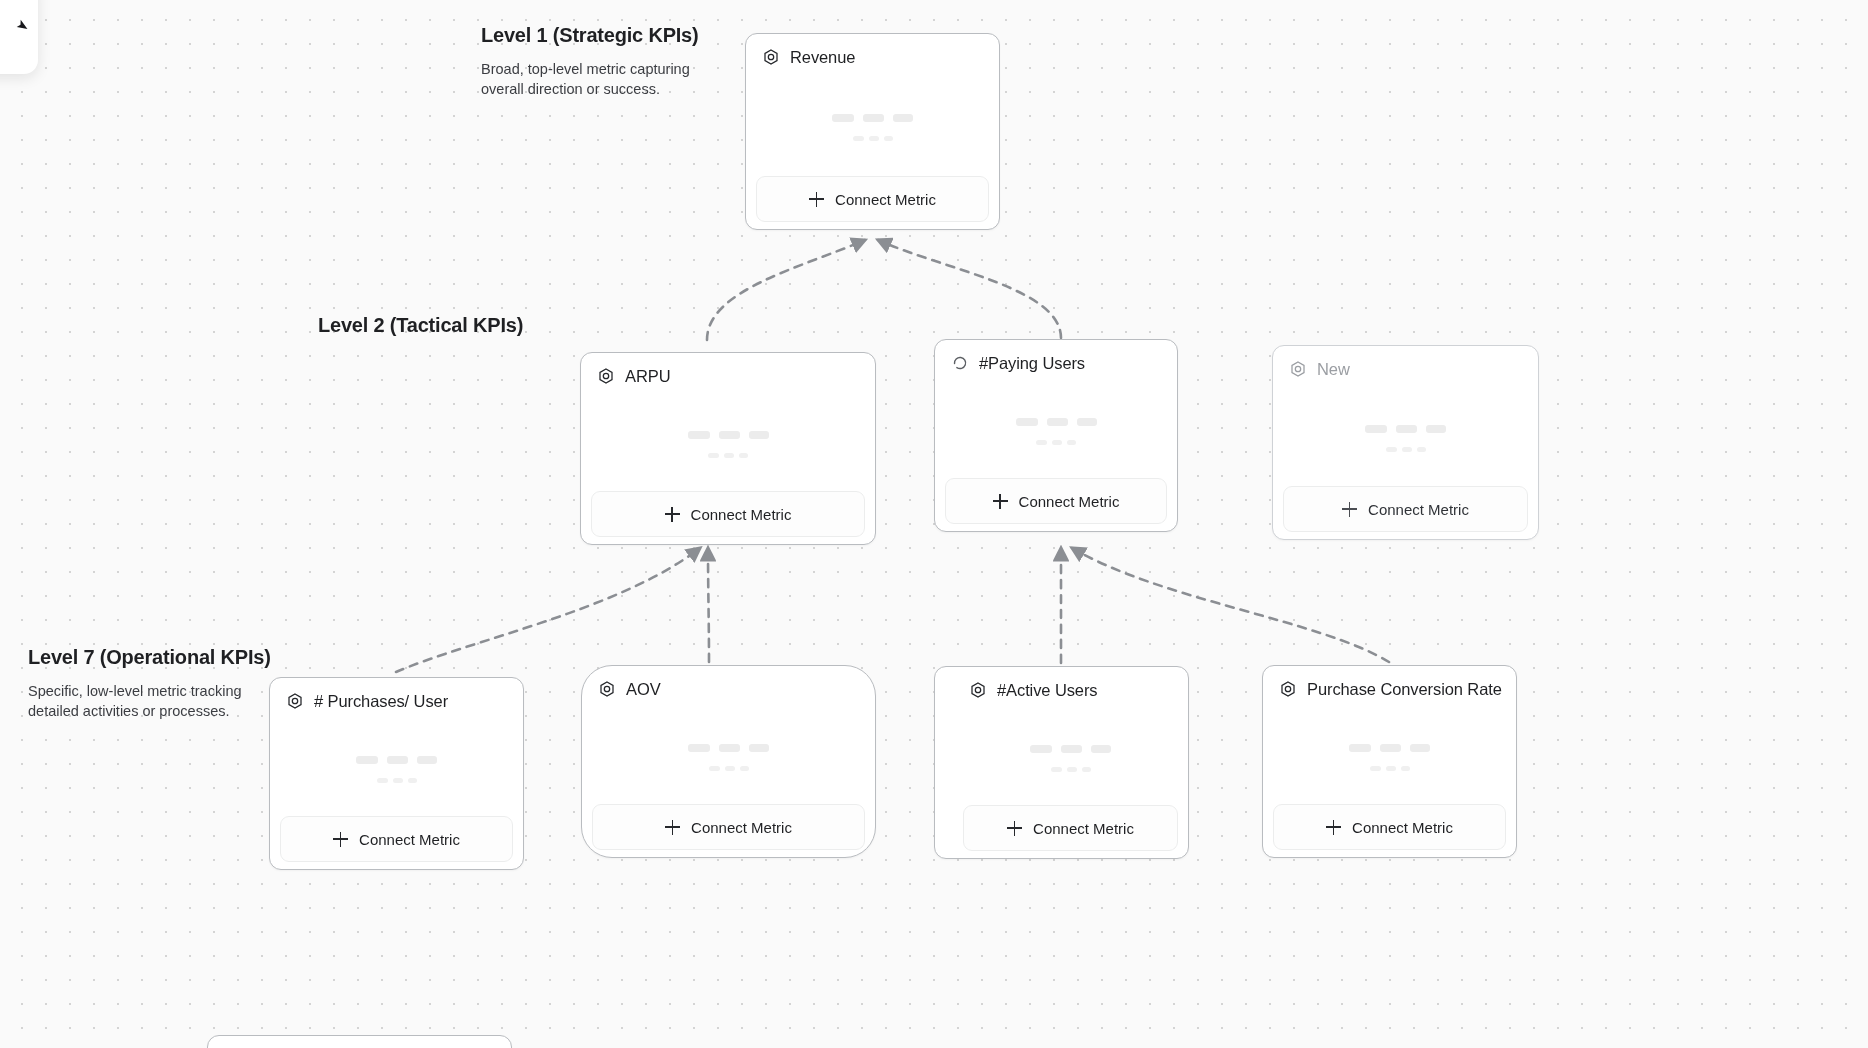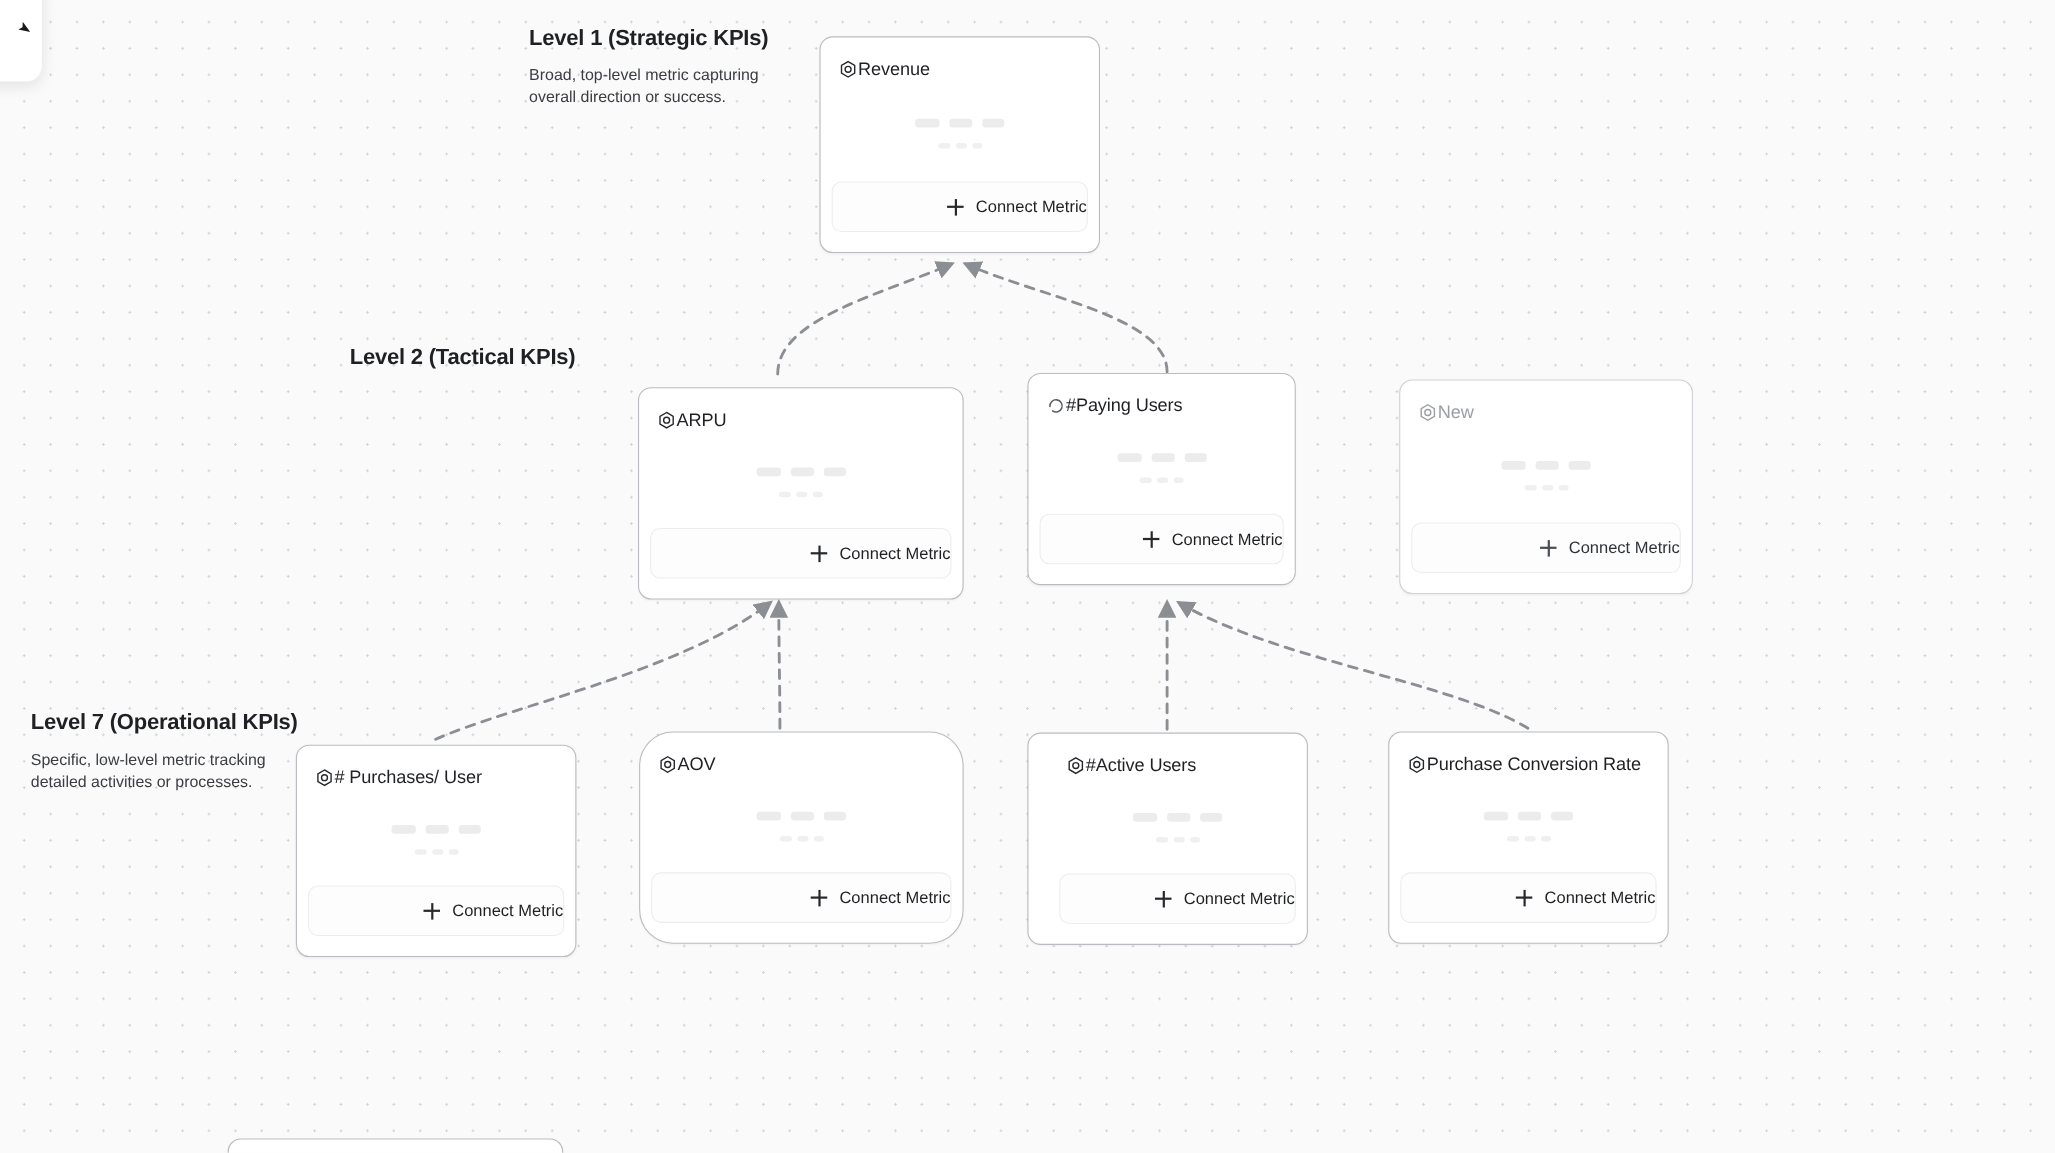--- a/index.html
+++ b/index.html
@@ -52,21 +52,22 @@
     border-radius: 12px;
     display: flex;
     flex-direction: column;
     box-shadow: 0 1px 2px rgba(16,18,20,0.04);
     overflow: hidden;
   }
   .node.ghost { border-color: #cfd2d6; }
 
   .node-head {
     display: flex;
-    align-items: center;
+    align-items: flex-start;
+    gap: 10px;
     padding: 14px 16px 0 16px;
     height: 44px;
   }
   .node-title {
     font-size: 16.5px;
     color: #1f2023;
     white-space: nowrap;
     letter-spacing: -0.1px;
   }
   .node.ghost .node-title { color: #9b9ea3; }
@@ -92,28 +93,28 @@
   .skel.w1 { width: 22px; }
   .skel.w2 { width: 21px; }
   .skel.w3 { width: 20px; }
   .skel-row.small .skel { height: 5px; background: #f0f0f0; }
   .skel-row.small { gap: 5px; }
   .skel-row.small .skel.w1 { width: 11px; }
   .skel-row.small .skel.w2 { width: 10px; }
   .skel-row.small .skel.w3 { width: 9px; }
 
   .node-foot {
-    margin: 0 10px 18px 10px;
+    margin: 0 10px 7px 10px;
     border: 1px solid #eceded;
     border-radius: 9px;
     background: #fdfdfd;
     height: 46px;
     display: flex;
     align-items: center;
-    justify-content: flex-end;
+    justify-content: center;
     gap: 11px;
     cursor: pointer;
   }
   .plus {
     width: 15px; height: 15px;
     position: relative;
     flex: 0 0 15px;
   }
   .plus::before, .plus::after {
     content: "";

